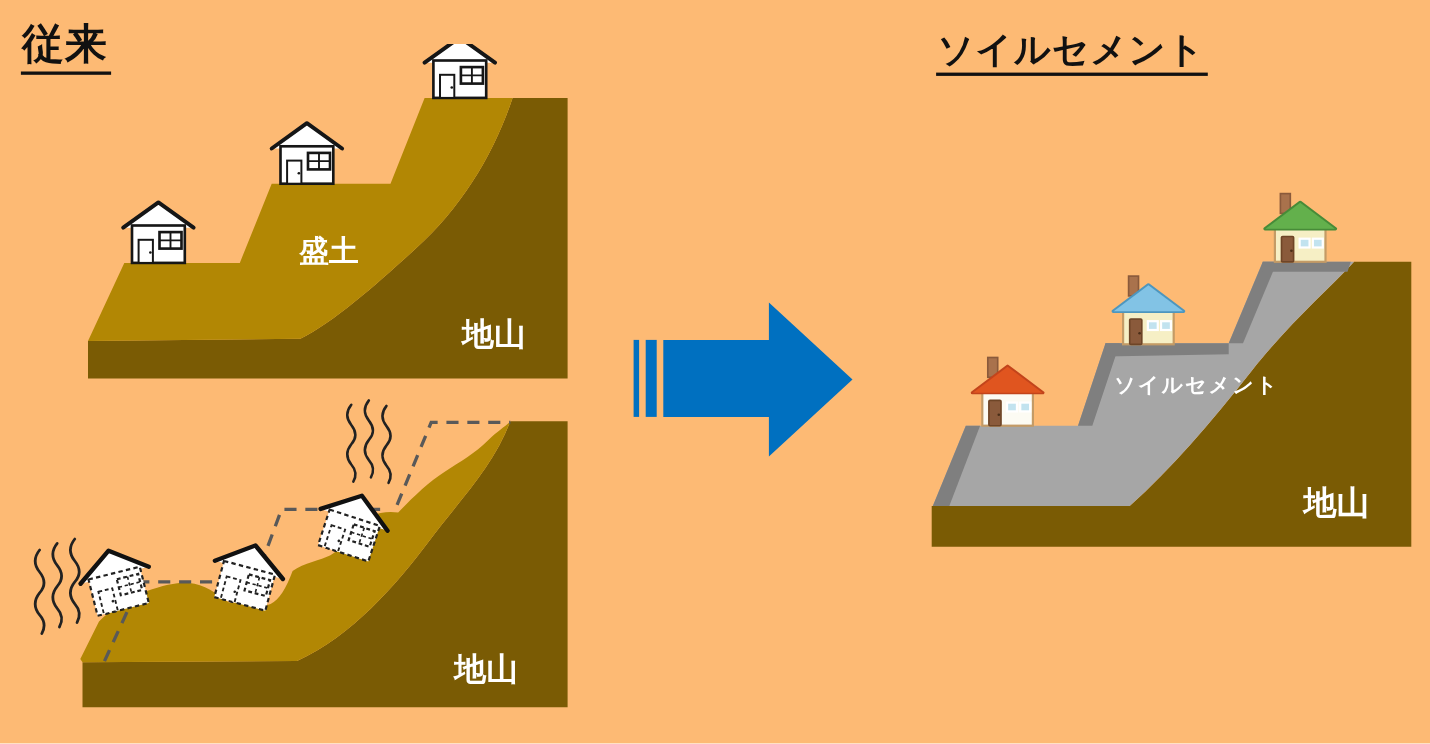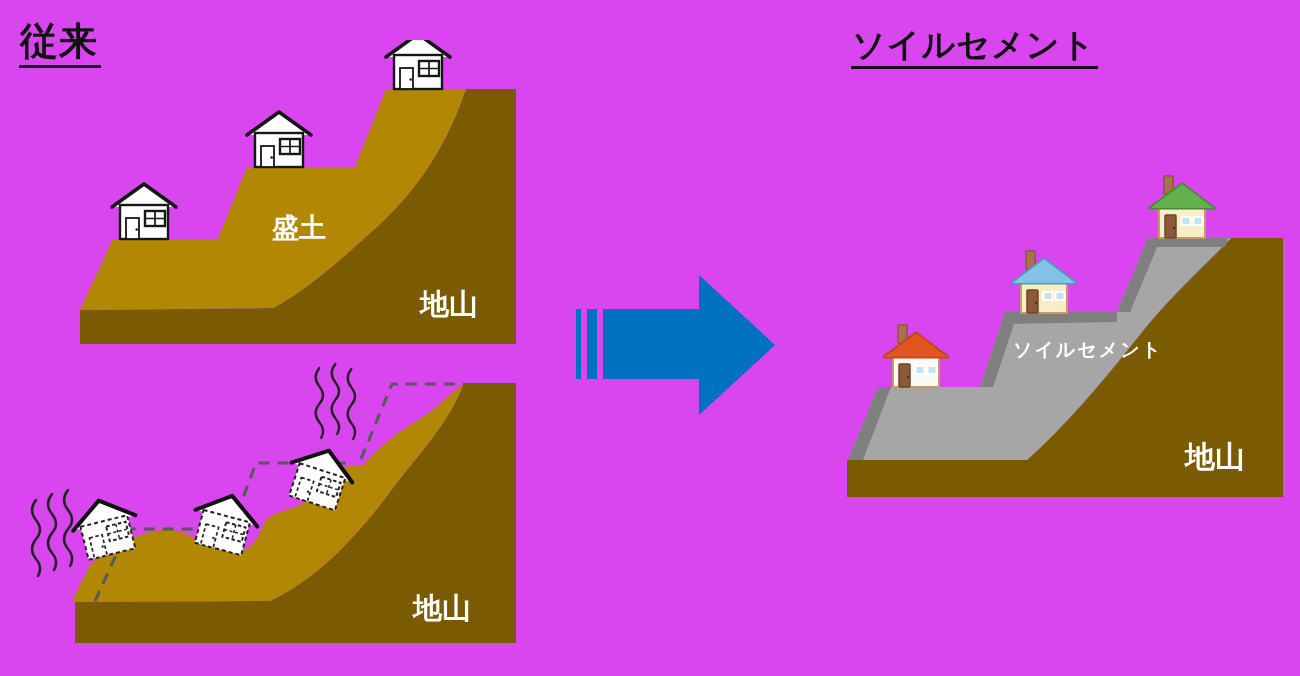--- a/index.html
+++ b/index.html
@@ -1,17 +1,17 @@
 <!DOCTYPE html>
 <html><head>
 <meta charset="utf-8">
 <style>
   html,body{margin:0;padding:0;background:#fff;}
   #stage{
-    position:relative;width:1300px;height:676px;background:#d946ef;overflow:hidden;
+    position:relative;width:1300px;height:676px;background:#fdba74;overflow:hidden;
     font-family:"Liberation Sans","DejaVu Sans",sans-serif;
   }
   .heading{
     position:absolute;font-weight:bold;color:#111;
     border-bottom:3px solid #111;padding:0 3px 3px 1px;line-height:1.05;
     letter-spacing:1px;white-space:nowrap;
   }
   #heading-before{left:19px;top:22px;font-size:38px;}
   #heading-after{left:851px;top:28px;font-size:33px;}
   .diag{position:absolute;}

